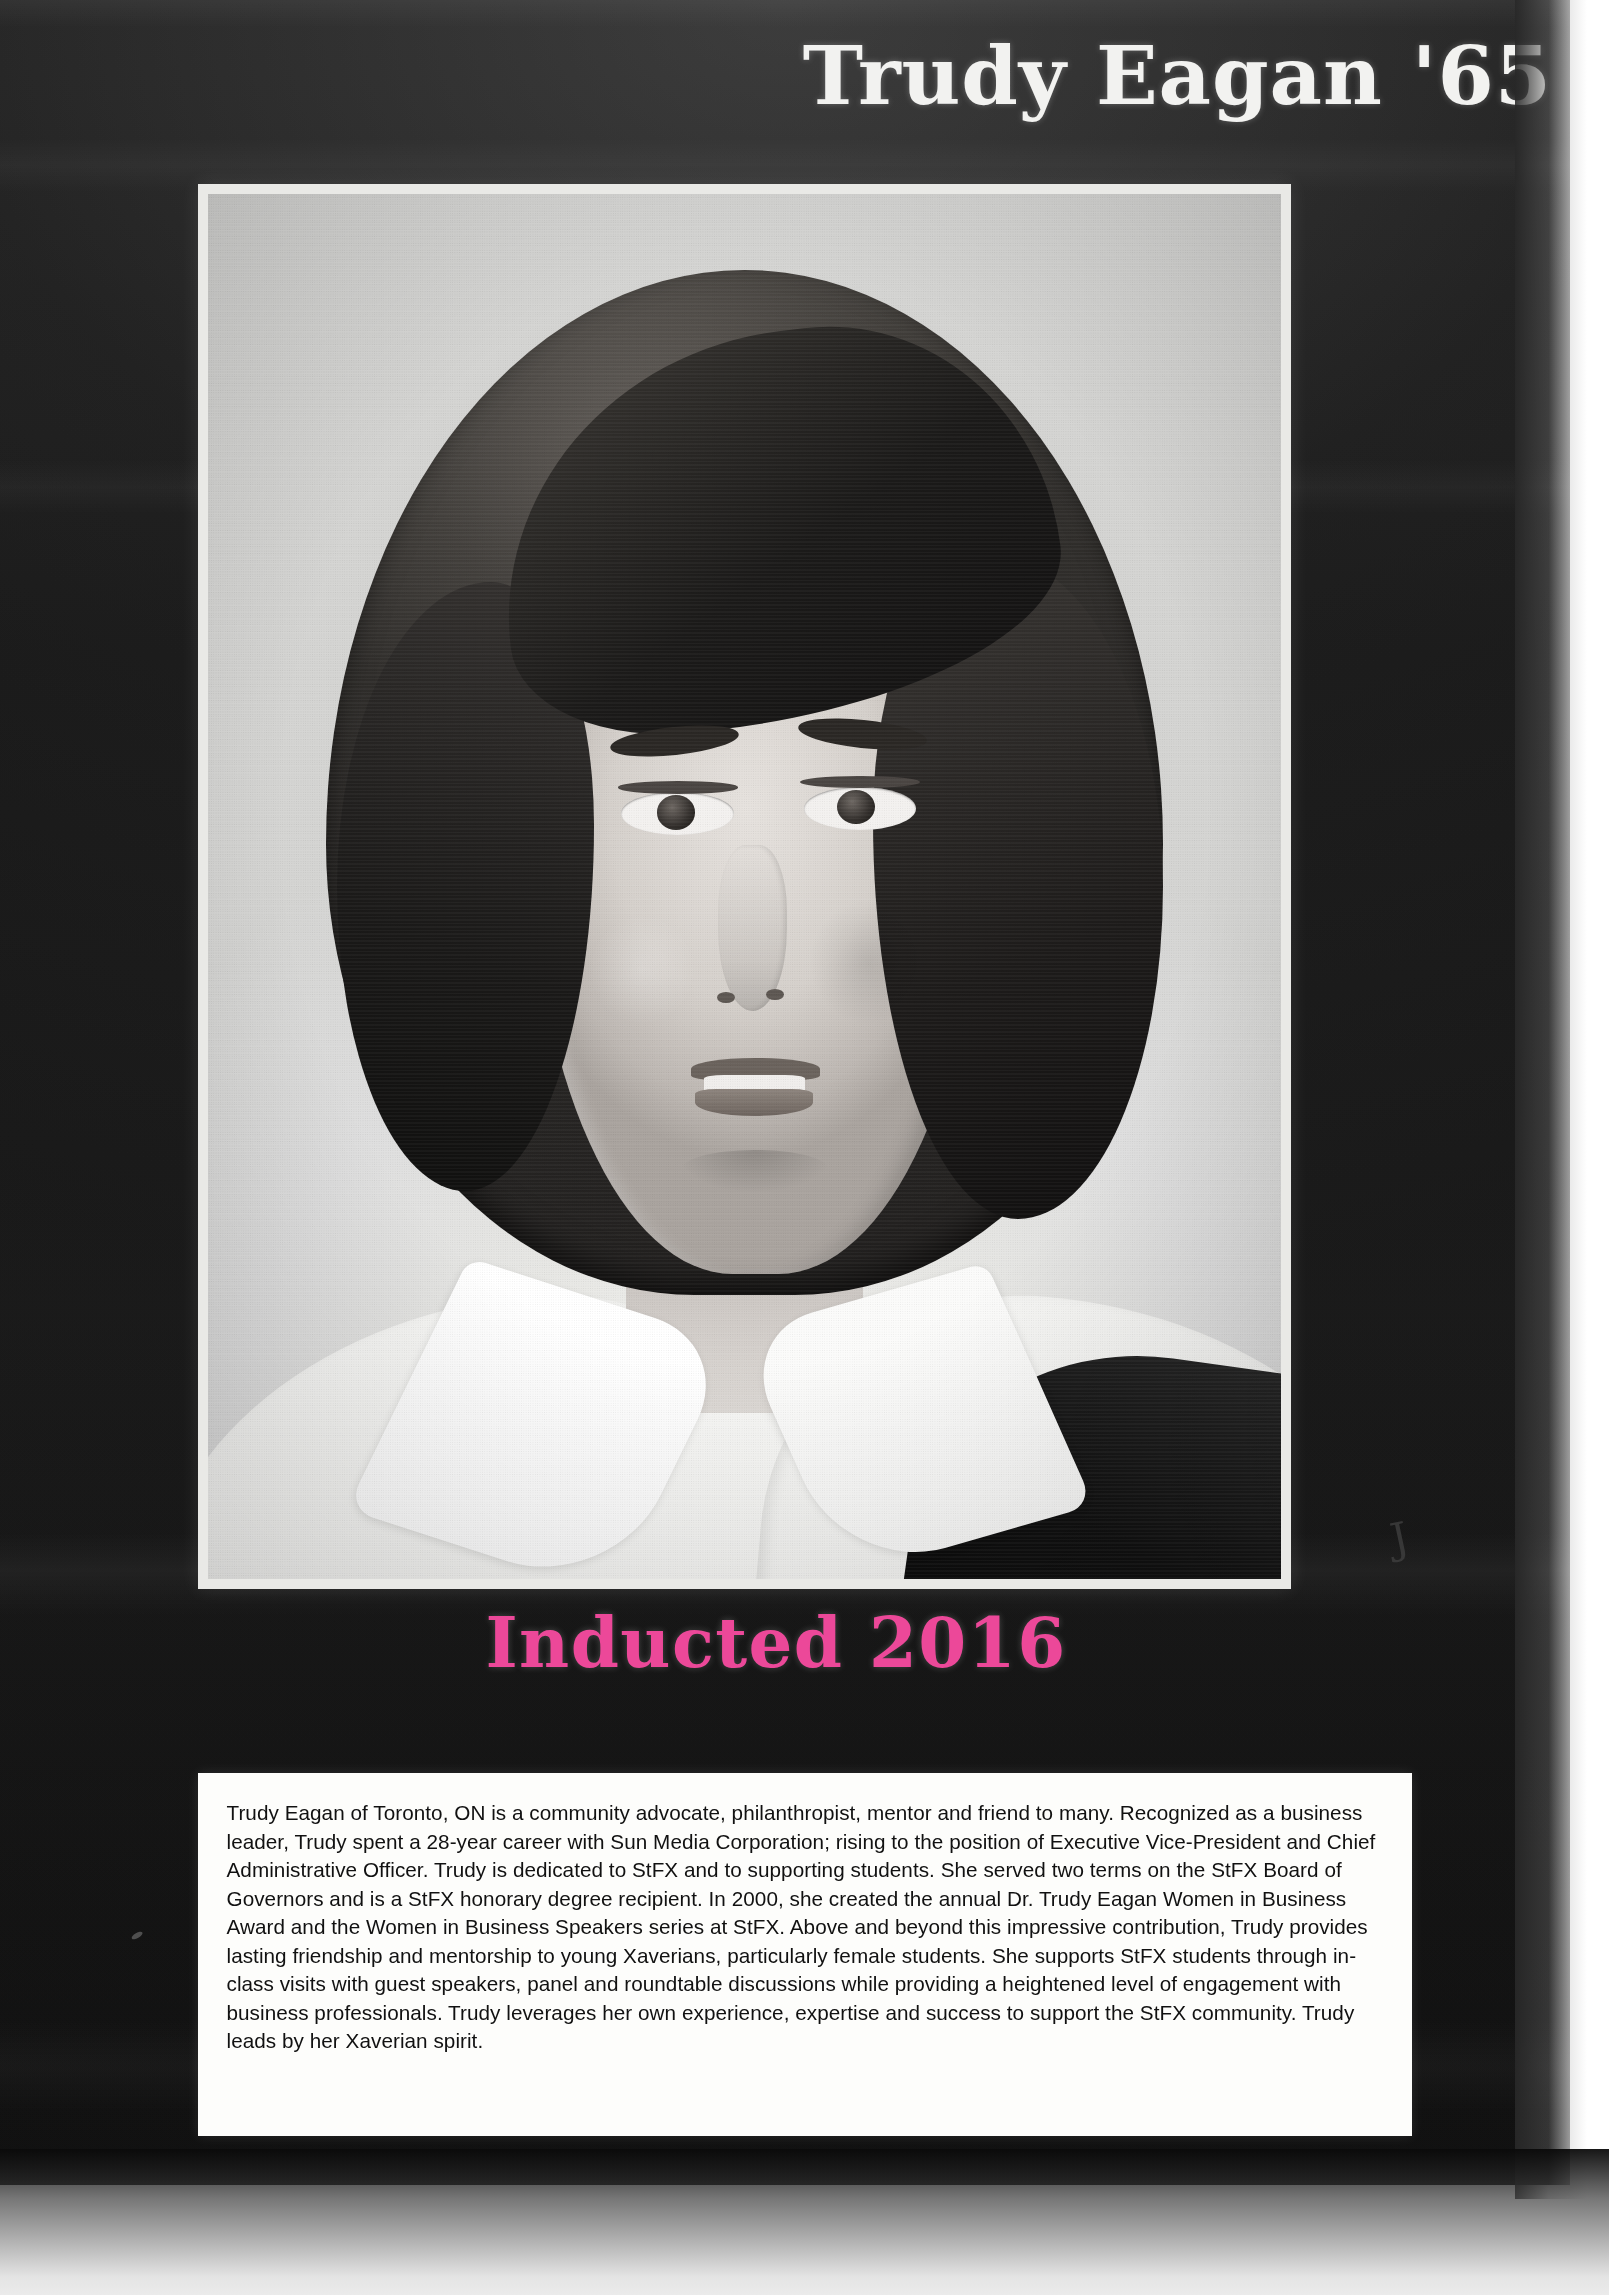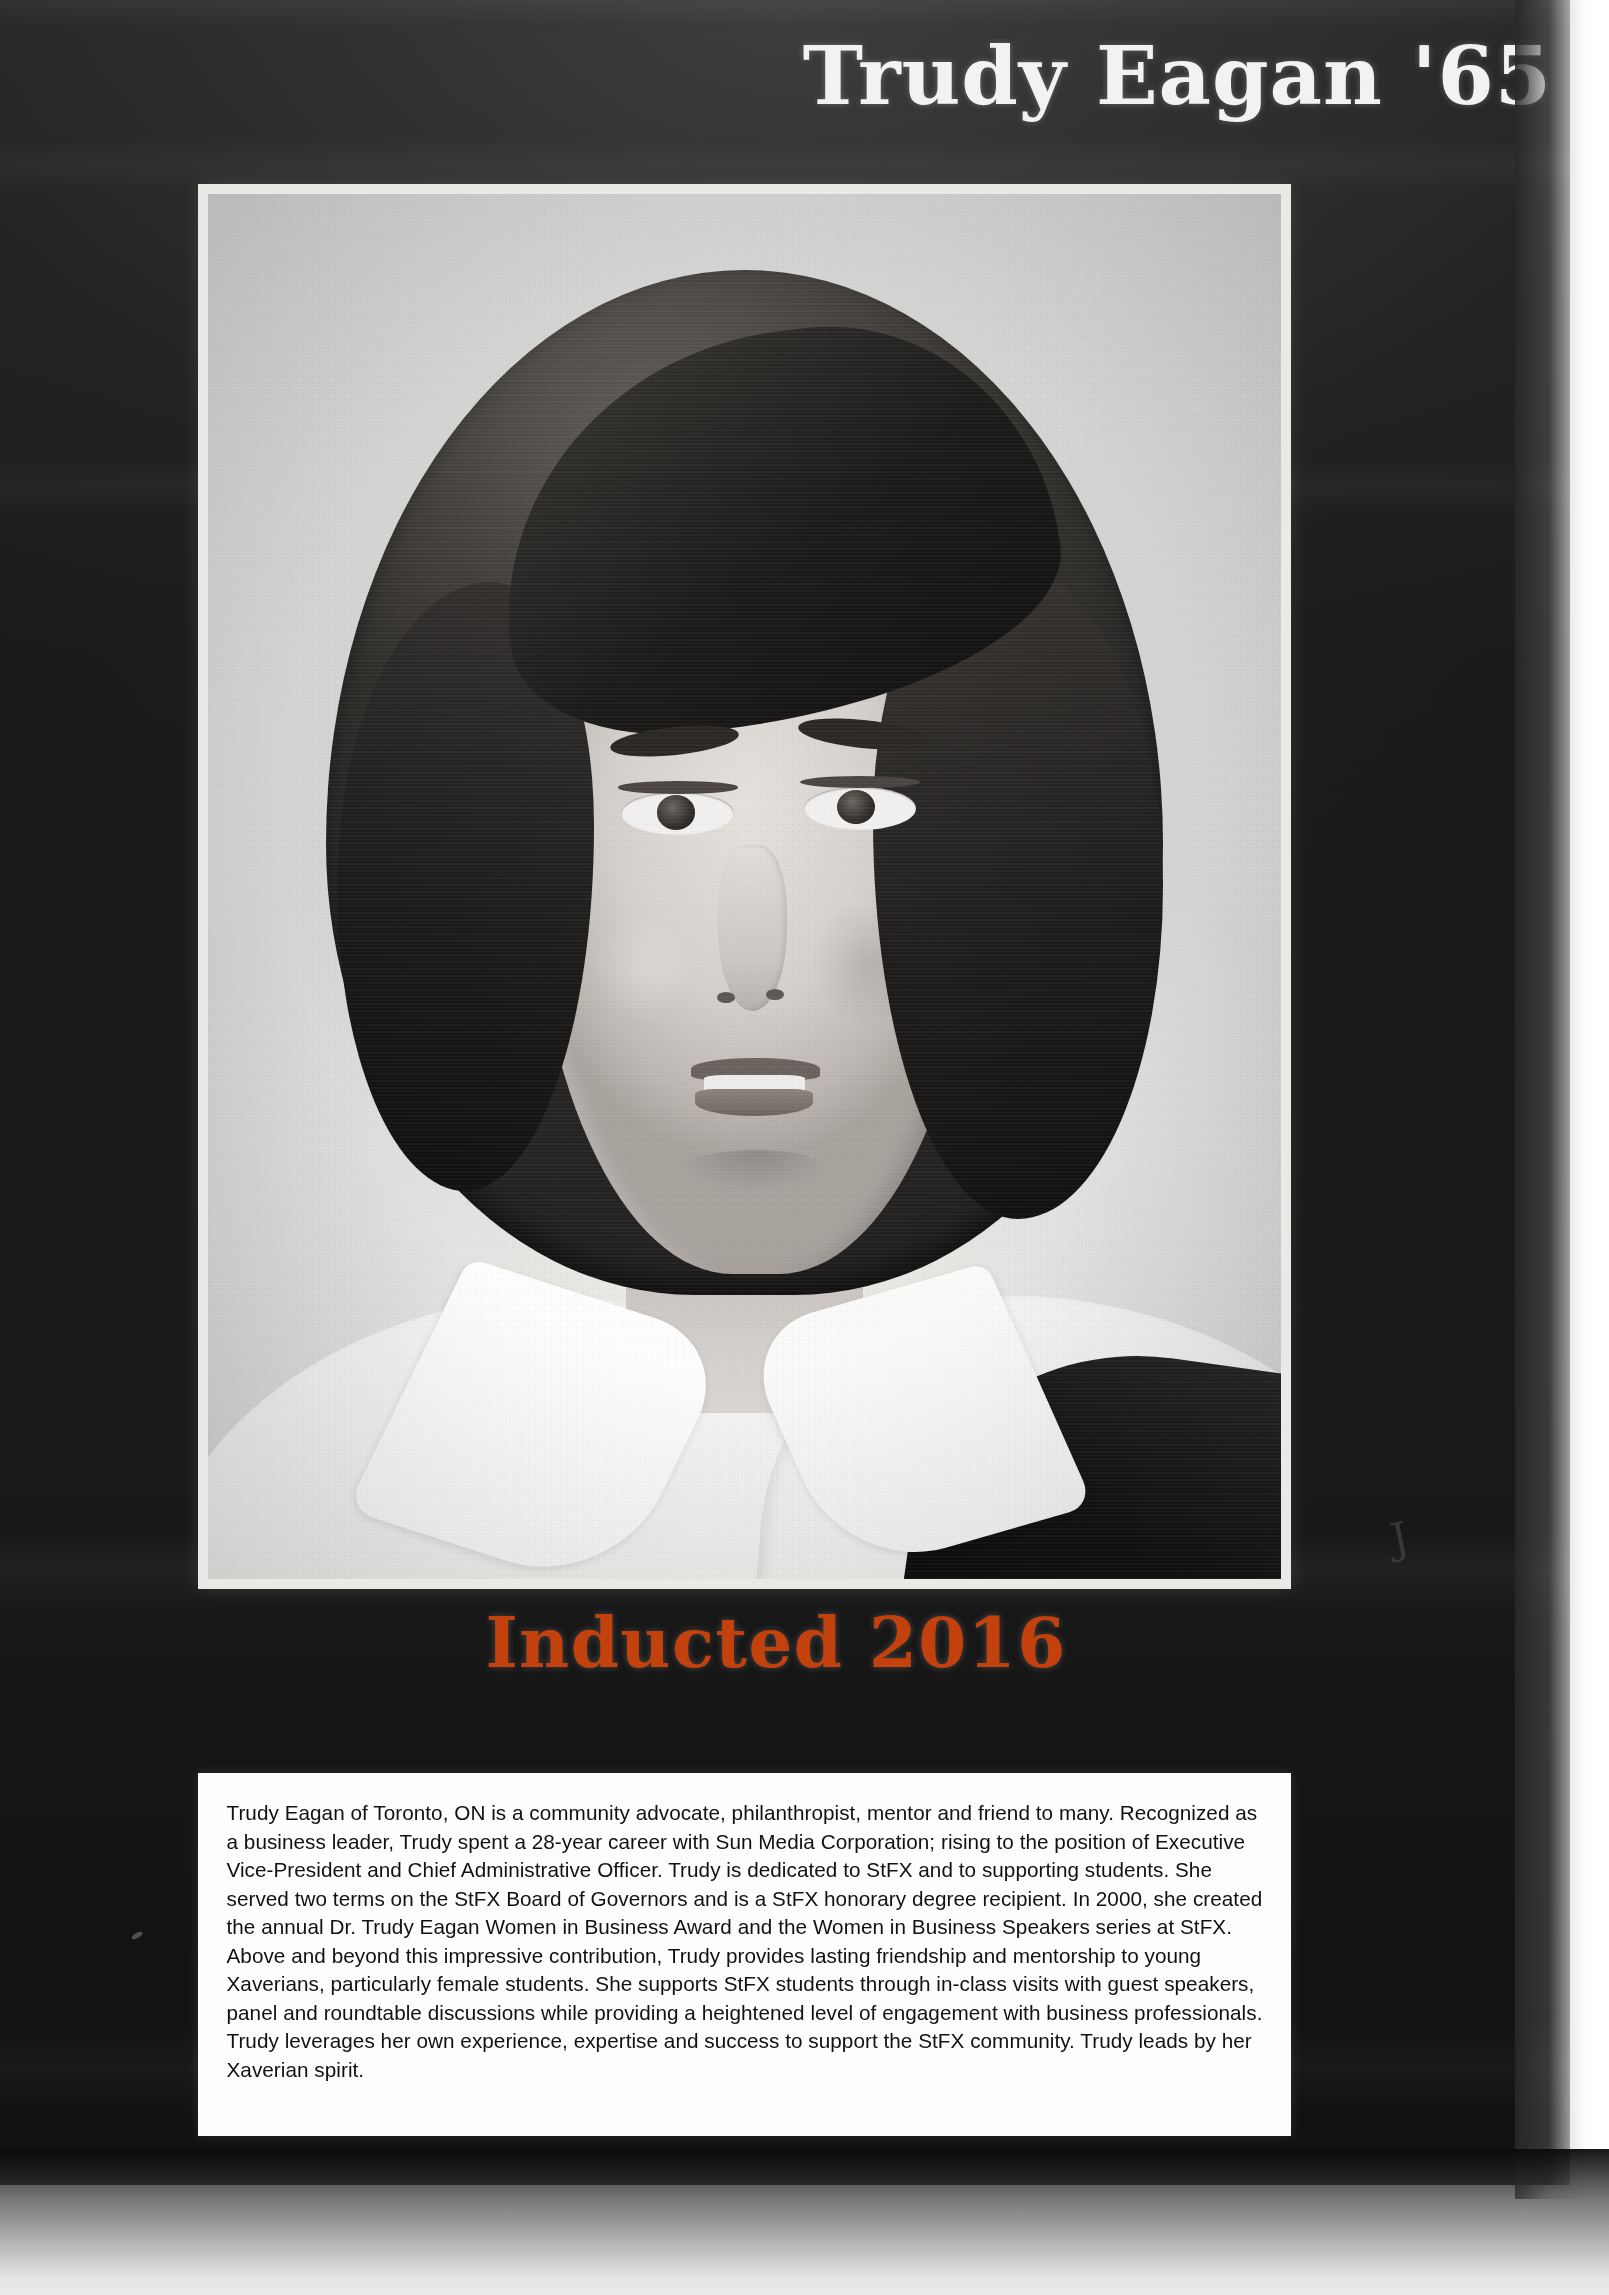--- a/index.html
+++ b/index.html
@@ -313,34 +313,34 @@
     pointer-events: none;
   }
 
   
   #inducted {
     position: absolute;
     left: 0;
     top: 1602px;
     width: 1552px;
     text-align: center;
-    color: #c2410c;
+    color: #ec4899;
     font-family: "DejaVu Serif", serif;
     font-weight: 700;
     font-size: 69px;
     letter-spacing: 1.4px;
     text-shadow: 0 0 7.3px rgba(255,255,255,0.22);
   }
 
   
   #bio-card {
     position: absolute;
     left: 198px;
     top: 1773px;
-    width: 1093px;
+    width: 1214px;
     height: 363px;
     background: #fdfdfb;
     box-sizing: border-box;
     padding: 26px 24px 18.4px 28.5px;
     box-shadow: 0 0 12px rgba(255,255,255,0.10);
   }
   #bio-text {
     color: #111111;
     font-family: "Liberation Sans", sans-serif;
     font-size: 20.7px;

